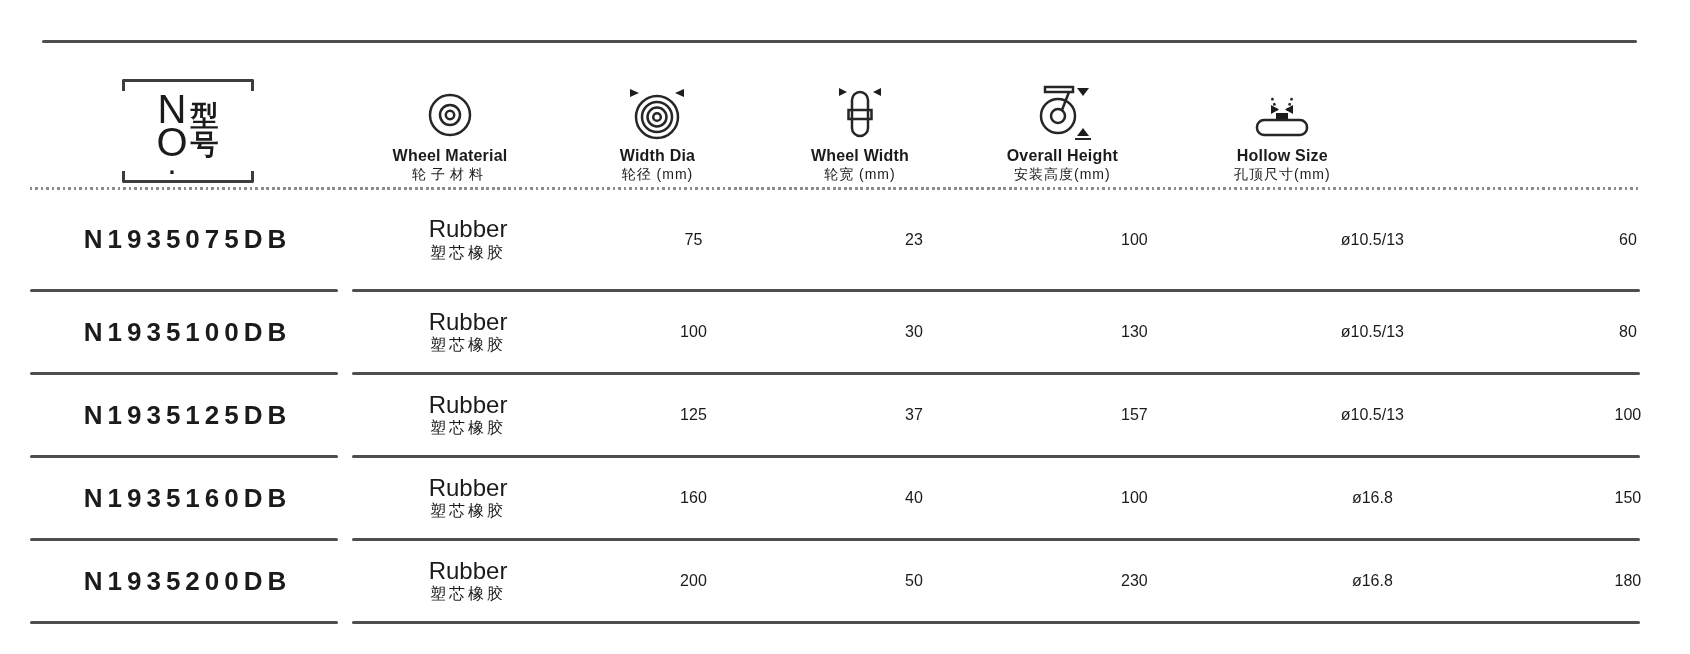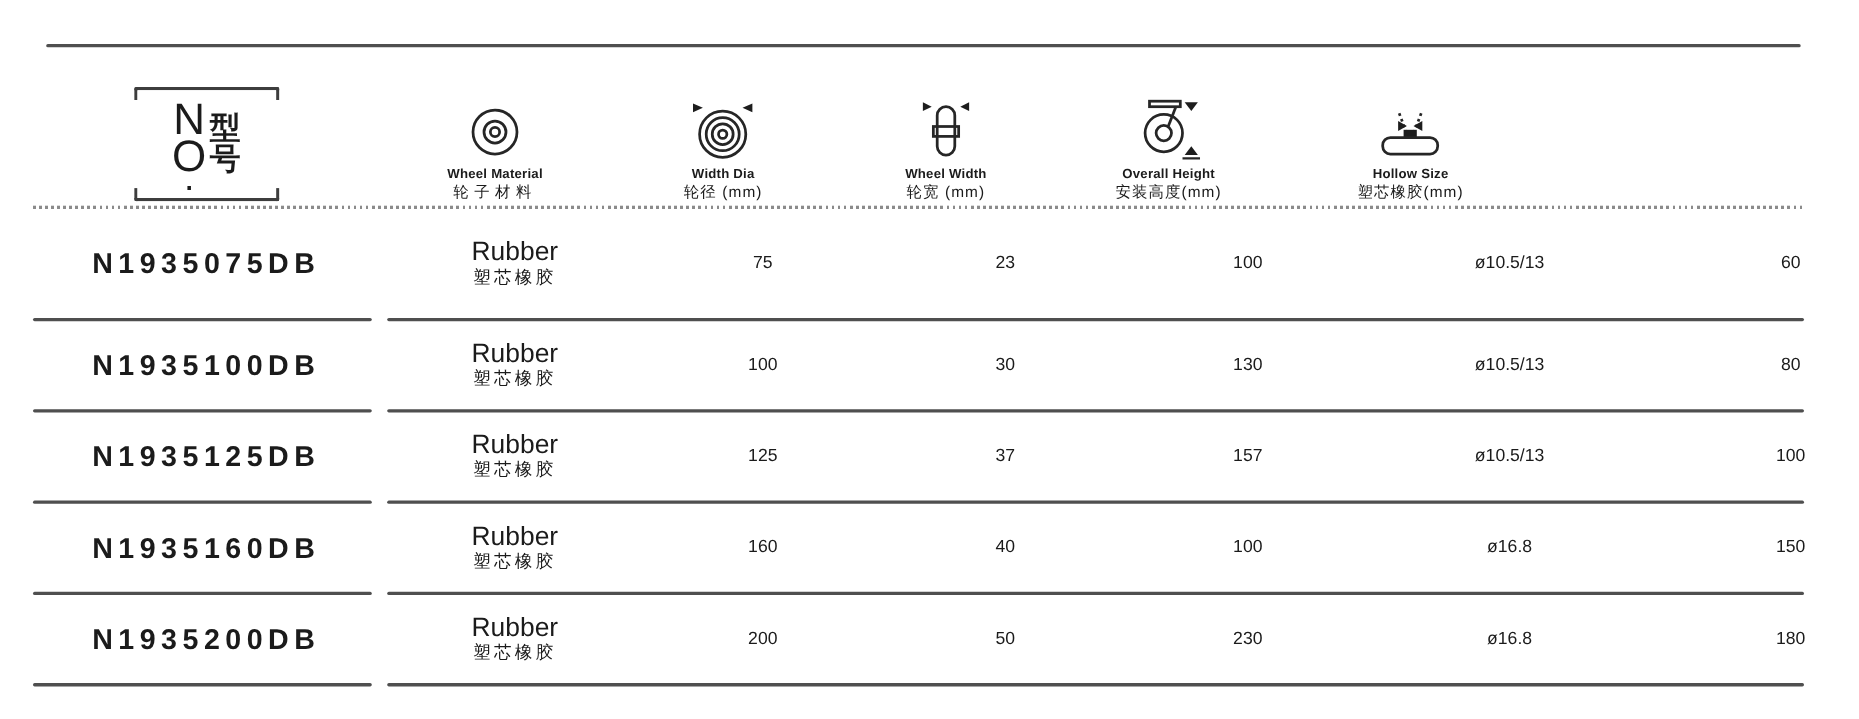--- a/index.html
+++ b/index.html
@@ -10,21 +10,21 @@
   .tbl{position:absolute;left:30px;top:40px;width:1610px;}
   .topline{height:3px;background:#4f4f4f;margin:0 3px 0 12px;border-radius:2px;}
   .grid{
     display:grid;
     grid-template-columns:19.57% 13.04% 12.73% 12.42% 12.73% 14.60% 14.91%;
   }
   
   .hrow{height:140px;align-items:end;padding-bottom:4px;}
   .hcell{display:flex;flex-direction:column;align-items:center;justify-content:flex-end;text-align:center;}
   .icon-box{height:70px;display:flex;align-items:flex-end;justify-content:center;margin-bottom:6px;}
-  .en{font-weight:bold;font-size:12px;line-height:1.15;letter-spacing:.2px;}
+  .en{font-weight:bold;font-size:16px;line-height:1.15;letter-spacing:.2px;}
   .zh{font-size:14px;line-height:1.25;letter-spacing:1px;}
   .zh.wide{letter-spacing:5px;}
   
   .no-frame{position:relative;width:120px;padding:14px 6px 16px 6px;display:flex;align-items:center;justify-content:center;}
   .no-frame::before{content:"";position:absolute;top:0;left:0;right:0;height:9px;
     border:3px solid #3d3d3d;border-bottom:none;border-radius:2px 2px 0 0;}
   .no-frame::after{content:"";position:absolute;bottom:0;left:0;right:0;height:9px;
     border:3px solid #3d3d3d;border-top:none;border-radius:0 0 2px 2px;}
   .no-inner{display:flex;align-items:center;gap:3px;}
   .no-letters{display:flex;flex-direction:column;align-items:center;line-height:.82;font-size:40px;letter-spacing:0;}
@@ -134,21 +134,21 @@
           <svg width="66" height="44" viewBox="0 0 66 44">
             <line class="stroke" x1="23" y1="1" x2="29" y2="17" stroke-dasharray="2.5,3"></line>
             <line class="stroke" x1="43" y1="1" x2="37" y2="17" stroke-dasharray="2.5,3"></line>
             <polygon class="fillb" points="22,8 30,12.5 22,17"></polygon>
             <polygon class="fillb" points="44,8 36,12.5 44,17"></polygon>
             <rect class="fillb" x="27" y="16" width="12" height="8"></rect>
             <rect class="stroke" x="8" y="23" width="50" height="15" rx="7"></rect>
           </svg>
         </div>
         <div class="en">Hollow Size</div>
-        <div class="zh">塑芯橡胶(mm)</div>
+        <div class="zh">孔顶尺寸(mm)</div>
       </div>
 
     </div>
 
     <div class="dotline"></div>
 
     <div class="grid drow first">
       <div class="model">N1935075DB</div>
       <div class="mat">
         <div class="mat-en">Rubber</div>

